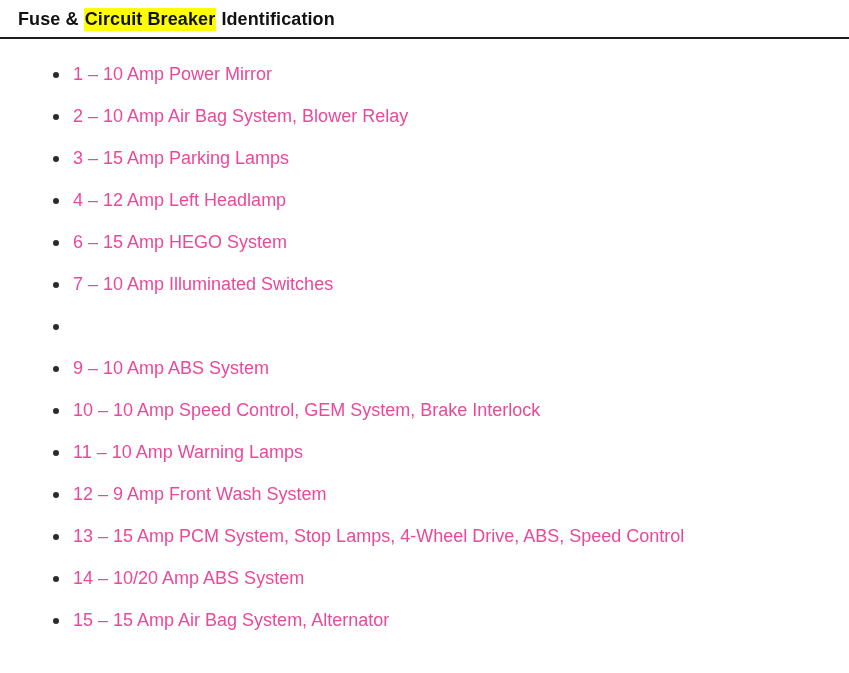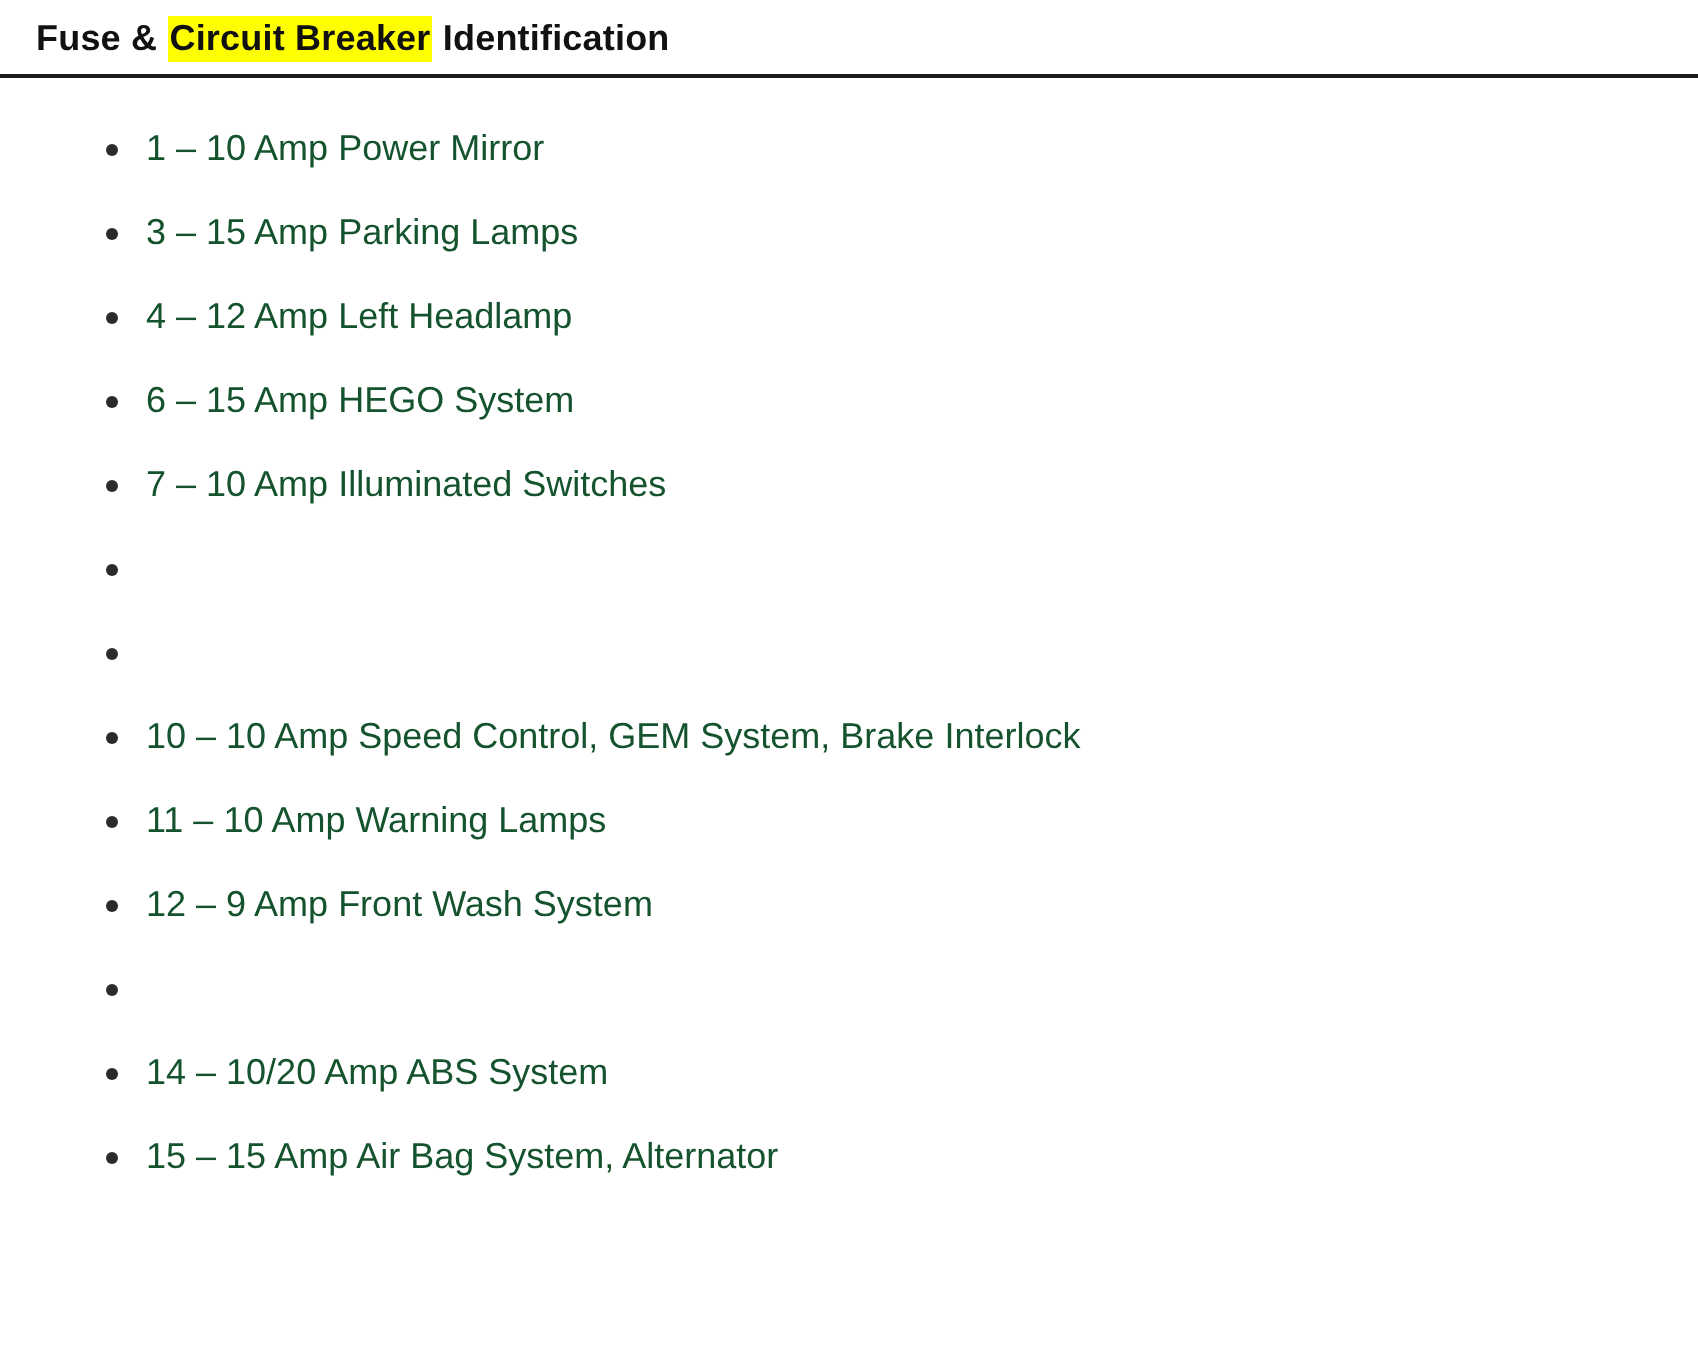--- a/index.html
+++ b/index.html
@@ -55,21 +55,21 @@
     list-style: none;
     margin: 0;
     padding: 14px 0 0 0;
   }
   .fuse-item {
     position: relative;
     height: 42px;
     line-height: 42px;
     padding-left: 73px;
     font-size: 18px;
-    color: #14532d;
+    color: #ec4899;
     white-space: nowrap;
   }
   .fuse-item .bullet {
     position: absolute;
     left: 53px;
     top: 19px;
     width: 6px;
     height: 6px;
     border-radius: 50%;
     background: #2b2b2b;
@@ -89,54 +89,60 @@
 
   <div class="title-rule"></div>
 
   <ul class="fuse-list">
     <li class="fuse-item">
       <span class="bullet"></span>
       <span class="item-text">1 – 10 Amp Power Mirror</span>
     </li>
     <li class="fuse-item">
       <span class="bullet"></span>
+      <span class="item-text">2 – 10 Amp Air Bag System, Blower Relay</span>
+    </li>
+    <li class="fuse-item">
+      <span class="bullet"></span>
       <span class="item-text">3 – 15 Amp Parking Lamps</span>
     </li>
     <li class="fuse-item">
       <span class="bullet"></span>
       <span class="item-text">4 – 12 Amp Left Headlamp</span>
     </li>
     <li class="fuse-item">
       <span class="bullet"></span>
       <span class="item-text">6 – 15 Amp HEGO System</span>
     </li>
     <li class="fuse-item">
       <span class="bullet"></span>
       <span class="item-text">7 – 10 Amp Illuminated Switches</span>
     </li>
     <li class="fuse-item">
       <span class="bullet"></span>
     </li>
     <li class="fuse-item">
       <span class="bullet"></span>
+      <span class="item-text">9 – 10 Amp ABS System</span>
     </li>
     <li class="fuse-item">
       <span class="bullet"></span>
       <span class="item-text">10 – 10 Amp Speed Control, GEM System, Brake Interlock</span>
     </li>
     <li class="fuse-item">
       <span class="bullet"></span>
       <span class="item-text">11 – 10 Amp Warning Lamps</span>
     </li>
     <li class="fuse-item">
       <span class="bullet"></span>
       <span class="item-text">12 – 9 Amp Front Wash System</span>
     </li>
     <li class="fuse-item">
       <span class="bullet"></span>
+      <span class="item-text">13 – 15 Amp PCM System, Stop Lamps, 4-Wheel Drive, ABS, Speed Control</span>
     </li>
     <li class="fuse-item">
       <span class="bullet"></span>
       <span class="item-text">14 – 10/20 Amp ABS System</span>
     </li>
     <li class="fuse-item">
       <span class="bullet"></span>
       <span class="item-text">15 – 15 Amp Air Bag System, Alternator</span>
     </li>
   </ul>

